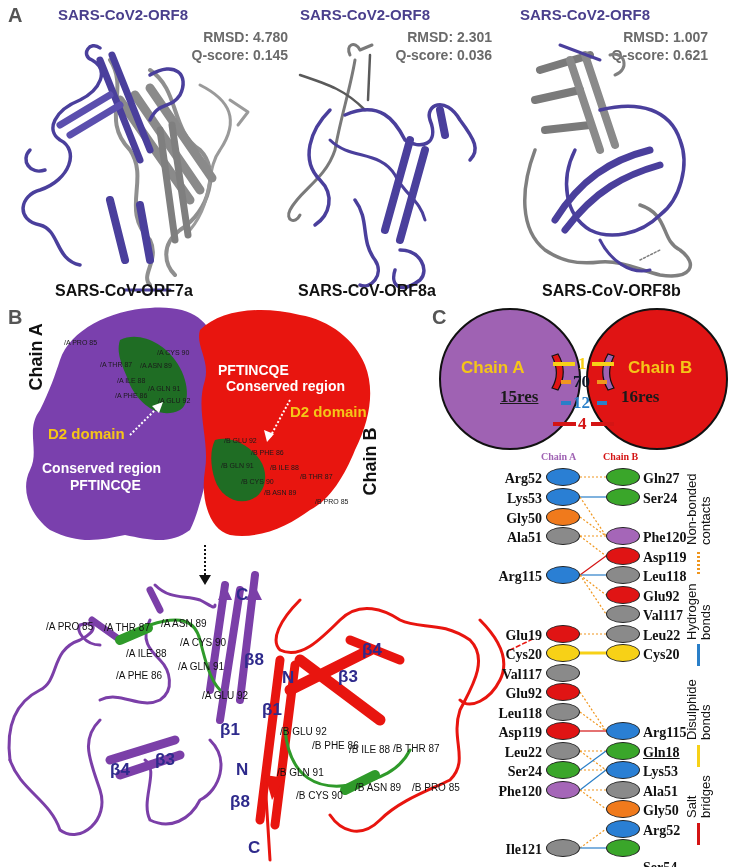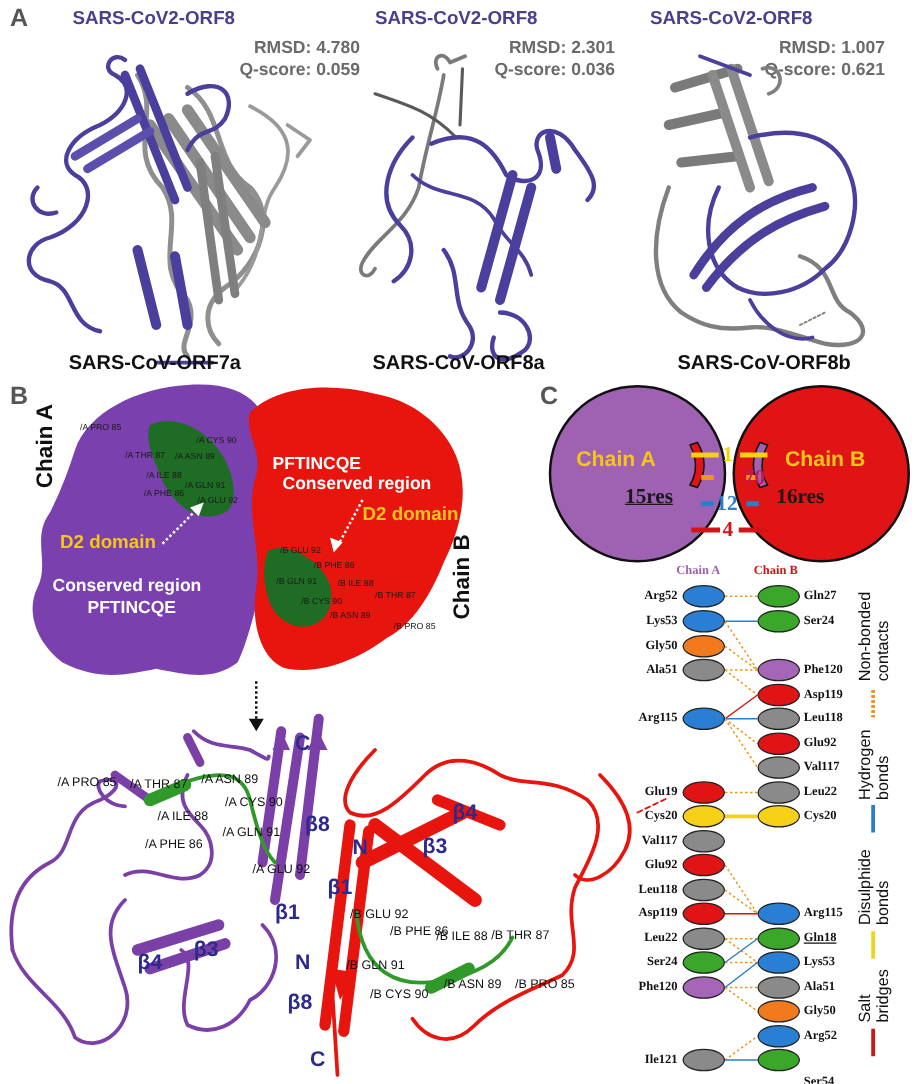--- a/index.html
+++ b/index.html
@@ -14,35 +14,35 @@
   .surf-yellow { font-weight:bold; font-size:15px; color:#f5c518; white-space:nowrap; }
   .res-tiny { font-size:7px; color:#1a1a1a; white-space:nowrap; }
   .res-small { font-size:10px; color:#111; white-space:nowrap; }
   .beta { font-weight:bold; font-size:17px; color:#2e2a8c; white-space:nowrap; }
   .term { font-weight:bold; font-size:17px; color:#2e2a8c; }
   svg { position:absolute; left:0; top:0; }
   .c-num { font-family:"Liberation Serif", serif; font-weight:bold; font-size:17px; }
   .c-chain { font-weight:bold; font-size:17px; color:#f5c518; white-space:nowrap; }
   .c-res { font-family:"Liberation Serif", serif; font-weight:bold; font-size:17px; color:#1a1a1a; white-space:nowrap; }
   .col-head { font-family:"Liberation Serif", serif; font-weight:bold; font-size:10px; white-space:nowrap; }
-  .res-name { font-family:"Liberation Serif", serif; font-weight:bold; font-size:10px; color:#111; white-space:nowrap; }
+  .res-name { font-family:"Liberation Serif", serif; font-weight:bold; font-size:14px; color:#111; white-space:nowrap; }
   .res-left { text-align:right; width:44px; }
   .ell { position:absolute; width:34px; height:18px; border-radius:50%; border:1px solid #222; box-sizing:border-box; }
   .legend-text { font-size:13px; color:#111; transform:rotate(-90deg); transform-origin:left top; line-height:14px; white-space:nowrap; }
   .legend-bar { position:absolute; width:3px; }
 </style>
 </head>
 <body>
 
 <div class="abs panel-letter" style="left:8px;top:4px;">A</div>
 
 <div class="abs orf8-title" style="left:58px;top:6px;">SARS-CoV2-ORF8</div>
 <div class="abs metric" style="left:180px;top:28px;width:108px;">
   <div>RMSD: 4.780</div>
-  <div>Q-score: 0.059</div>
+  <div>Q-score: 0.145</div>
 </div>
 
 <div class="abs orf8-title" style="left:300px;top:6px;">SARS-CoV2-ORF8</div>
 <div class="abs metric" style="left:388px;top:28px;width:104px;">
   <div>RMSD: 2.301</div>
   <div>Q-score: 0.036</div>
 </div>
 
 <div class="abs orf8-title" style="left:520px;top:6px;">SARS-CoV2-ORF8</div>
 <div class="abs metric" style="left:600px;top:28px;width:108px;">
@@ -219,21 +219,21 @@
   <line x1="553" y1="424" x2="576" y2="424" stroke="#d41414" stroke-width="4"></line>
   <line x1="591" y1="424" x2="614" y2="424" stroke="#d41414" stroke-width="4"></line>
 </svg>
 
 <div class="abs c-chain" style="left:461px;top:358px;">Chain A</div>
 <div class="abs c-chain" style="left:628px;top:358px;">Chain B</div>
 <div class="abs c-res" style="left:500px;top:387px;text-decoration:underline;">15res</div>
 <div class="abs c-res" style="left:621px;top:387px;">16res</div>
 
 <div class="abs c-num" style="left:578px;top:354px;color:#f7d117;">1</div>
-<div class="abs c-num" style="left:595px;top:372px;color:#be185d;">70</div>
+<div class="abs c-num" style="left:573px;top:372px;color:#0f172a;">70</div>
 <div class="abs c-num" style="left:573px;top:393px;color:#2a7fc8;">12</div>
 <div class="abs c-num" style="left:578px;top:414px;color:#d41414;">4</div>
 
 <div class="abs col-head" style="left:541px;top:451px;color:#9f62b3;">Chain A</div>
 <div class="abs col-head" style="left:603px;top:451px;color:#d41414;">Chain B</div>
 
 <svg width="733" height="867">
   <g stroke-width="1.2" fill="none">
     <line x1="580" y1="477" x2="606" y2="477" stroke="#f0961e" stroke-dasharray="2,2"></line>
     <line x1="580" y1="497" x2="606" y2="497" stroke="#2a7fc8"></line>

